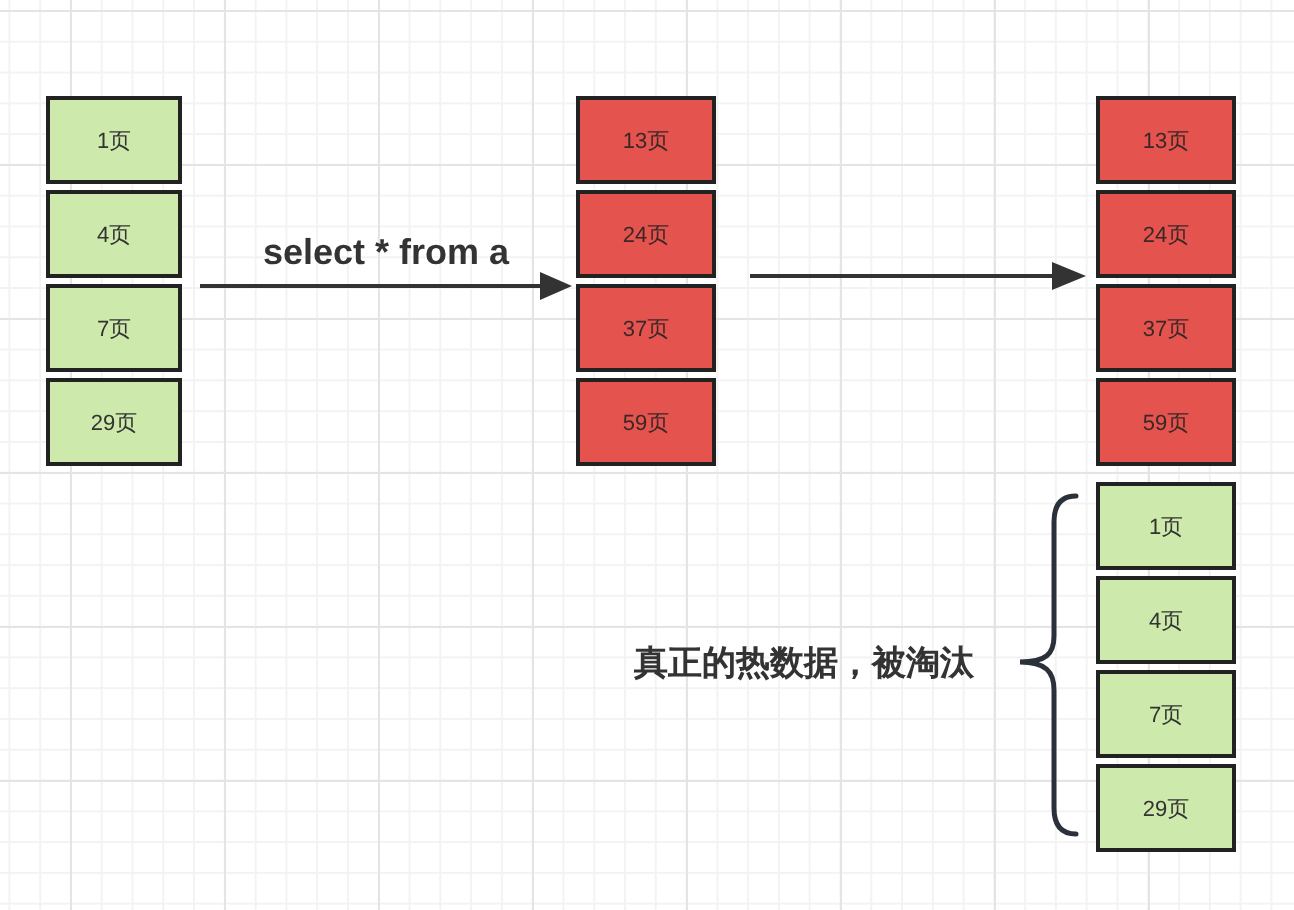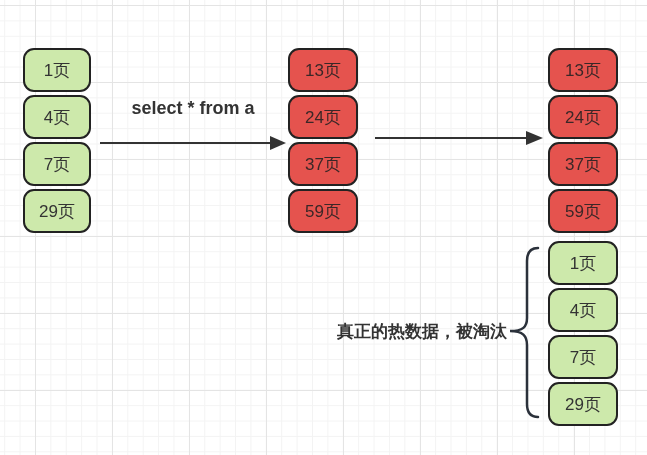--- a/index.html
+++ b/index.html
@@ -26,43 +26,43 @@
   }
   .col{
     position:absolute;
     display:flex;flex-direction:column;
   }
   .box{
     box-sizing:border-box;
     height:44px;
     margin-bottom:3px;
     border:2px solid #222222;
-    border-radius:11px;
+    border-radius:0;
     display:flex;align-items:center;justify-content:center;
-    font-size:17px;
+    font-size:11px;
     color:#333333;
   }
   .box:last-child{margin-bottom:11px;}
   .box.green{background:#cde9ab;}
   .box.red{background:#e5534e;color:#3a2727;}
   .box.gap-above{margin-top:5px;}
   .flow-label{
     position:absolute;
     font-weight:bold;
     color:#333333;
     text-align:center;
     white-space:nowrap;
   }
-  .lbl-select{left:100px;top:98px;width:186px;font-size:18px;}
+  .lbl-select{left:100px;top:116px;width:186px;font-size:18px;}
   .lbl-lru{left:370px;top:96px;width:172px;font-size:17px;}
   .lbl-hot{
     position:absolute;
     left:317px;top:320px;width:190px;
     font-weight:bold;font-size:17px;color:#333333;
-    text-align:right;white-space:nowrap;
+    text-align:left;white-space:nowrap;
   }
 </style>
 </head>
 <body>
 
 <div class="canvas">
 
   <svg class="overlay" viewBox="0 0 647 455" xmlns="http://www.w3.org/2000/svg">
 
     <g>

